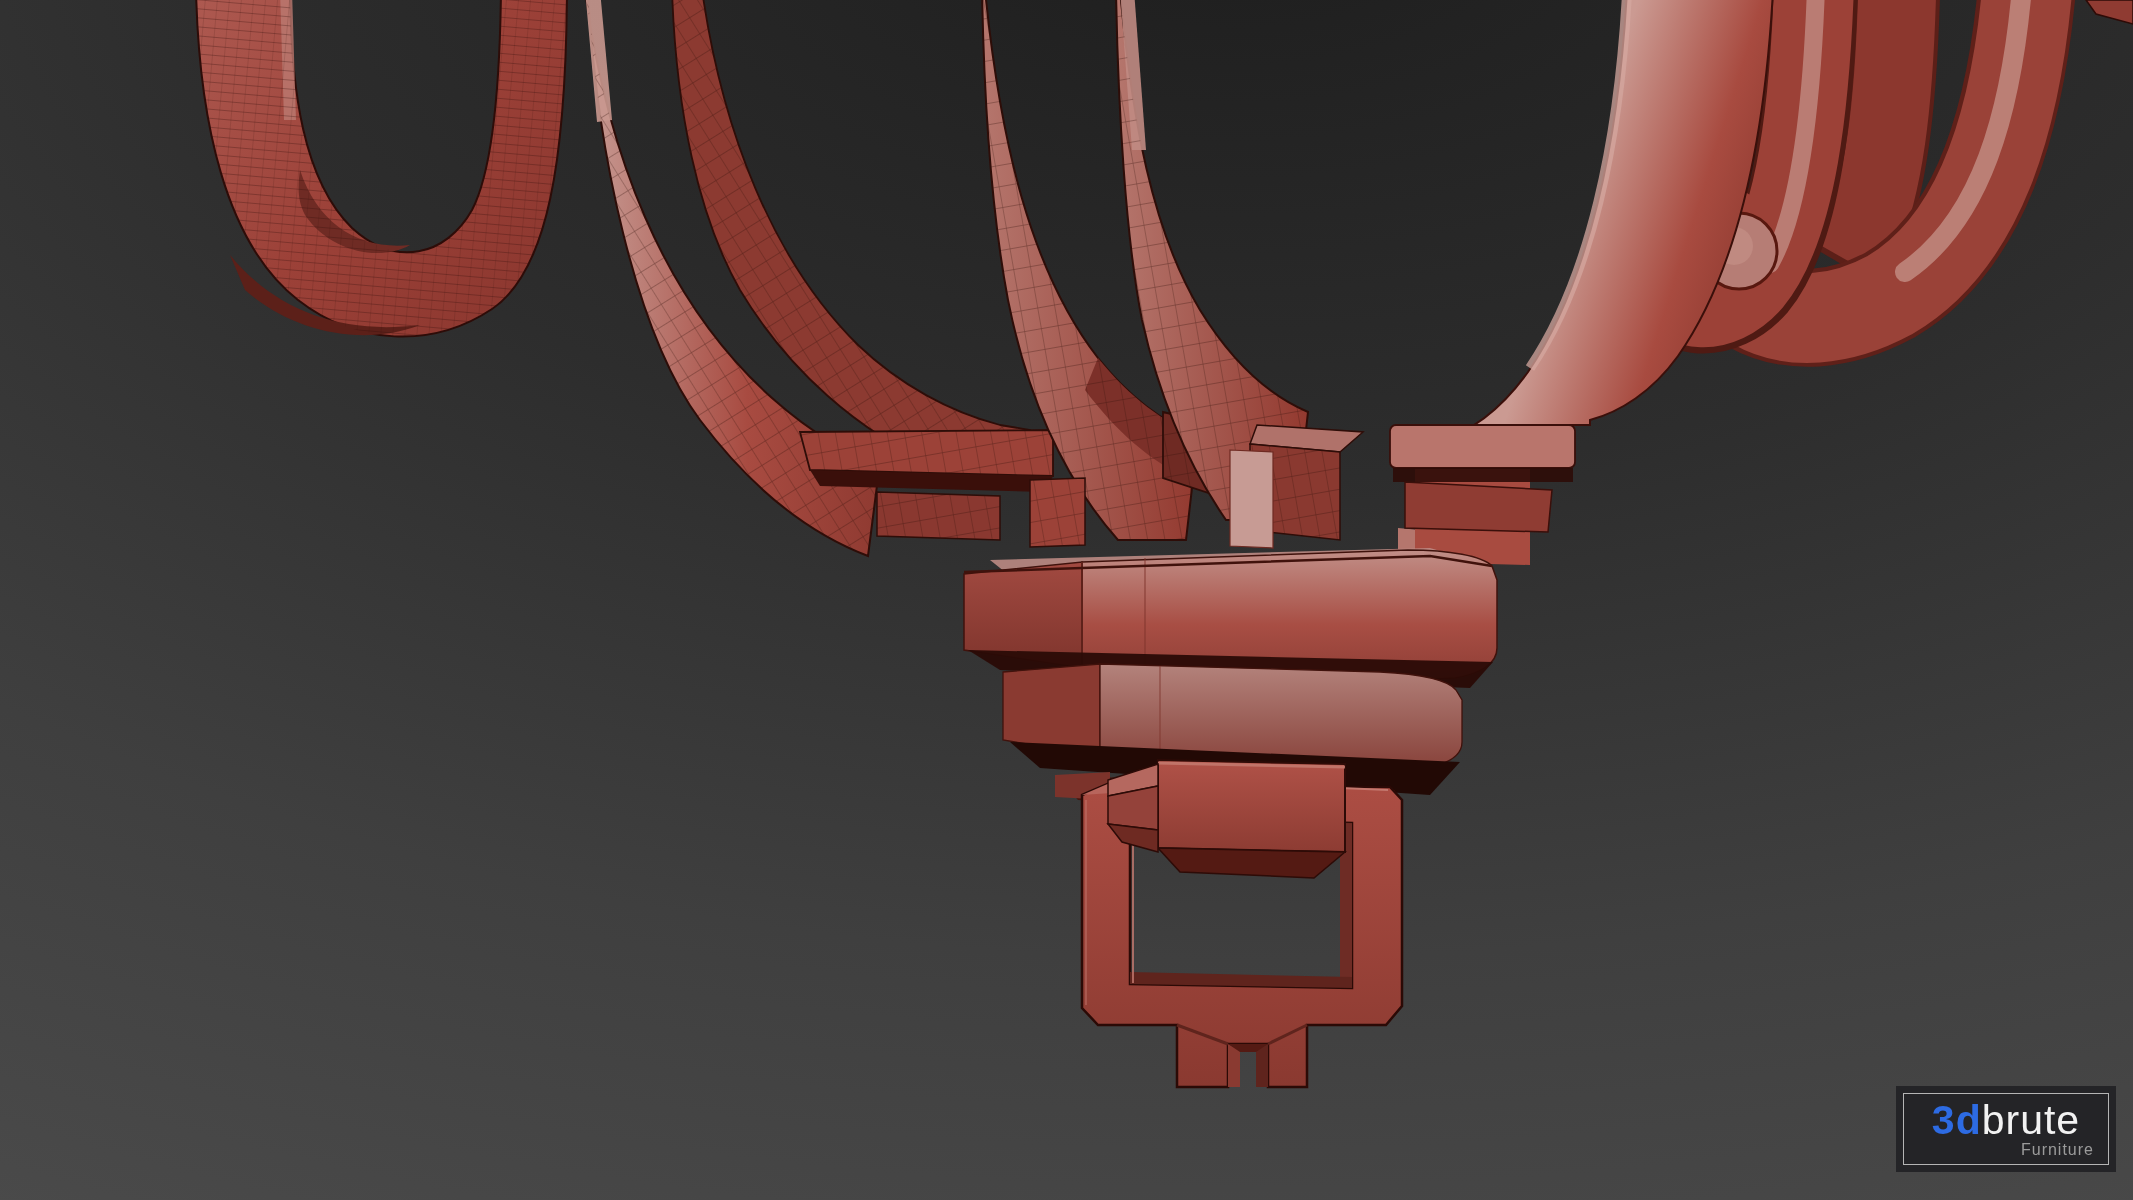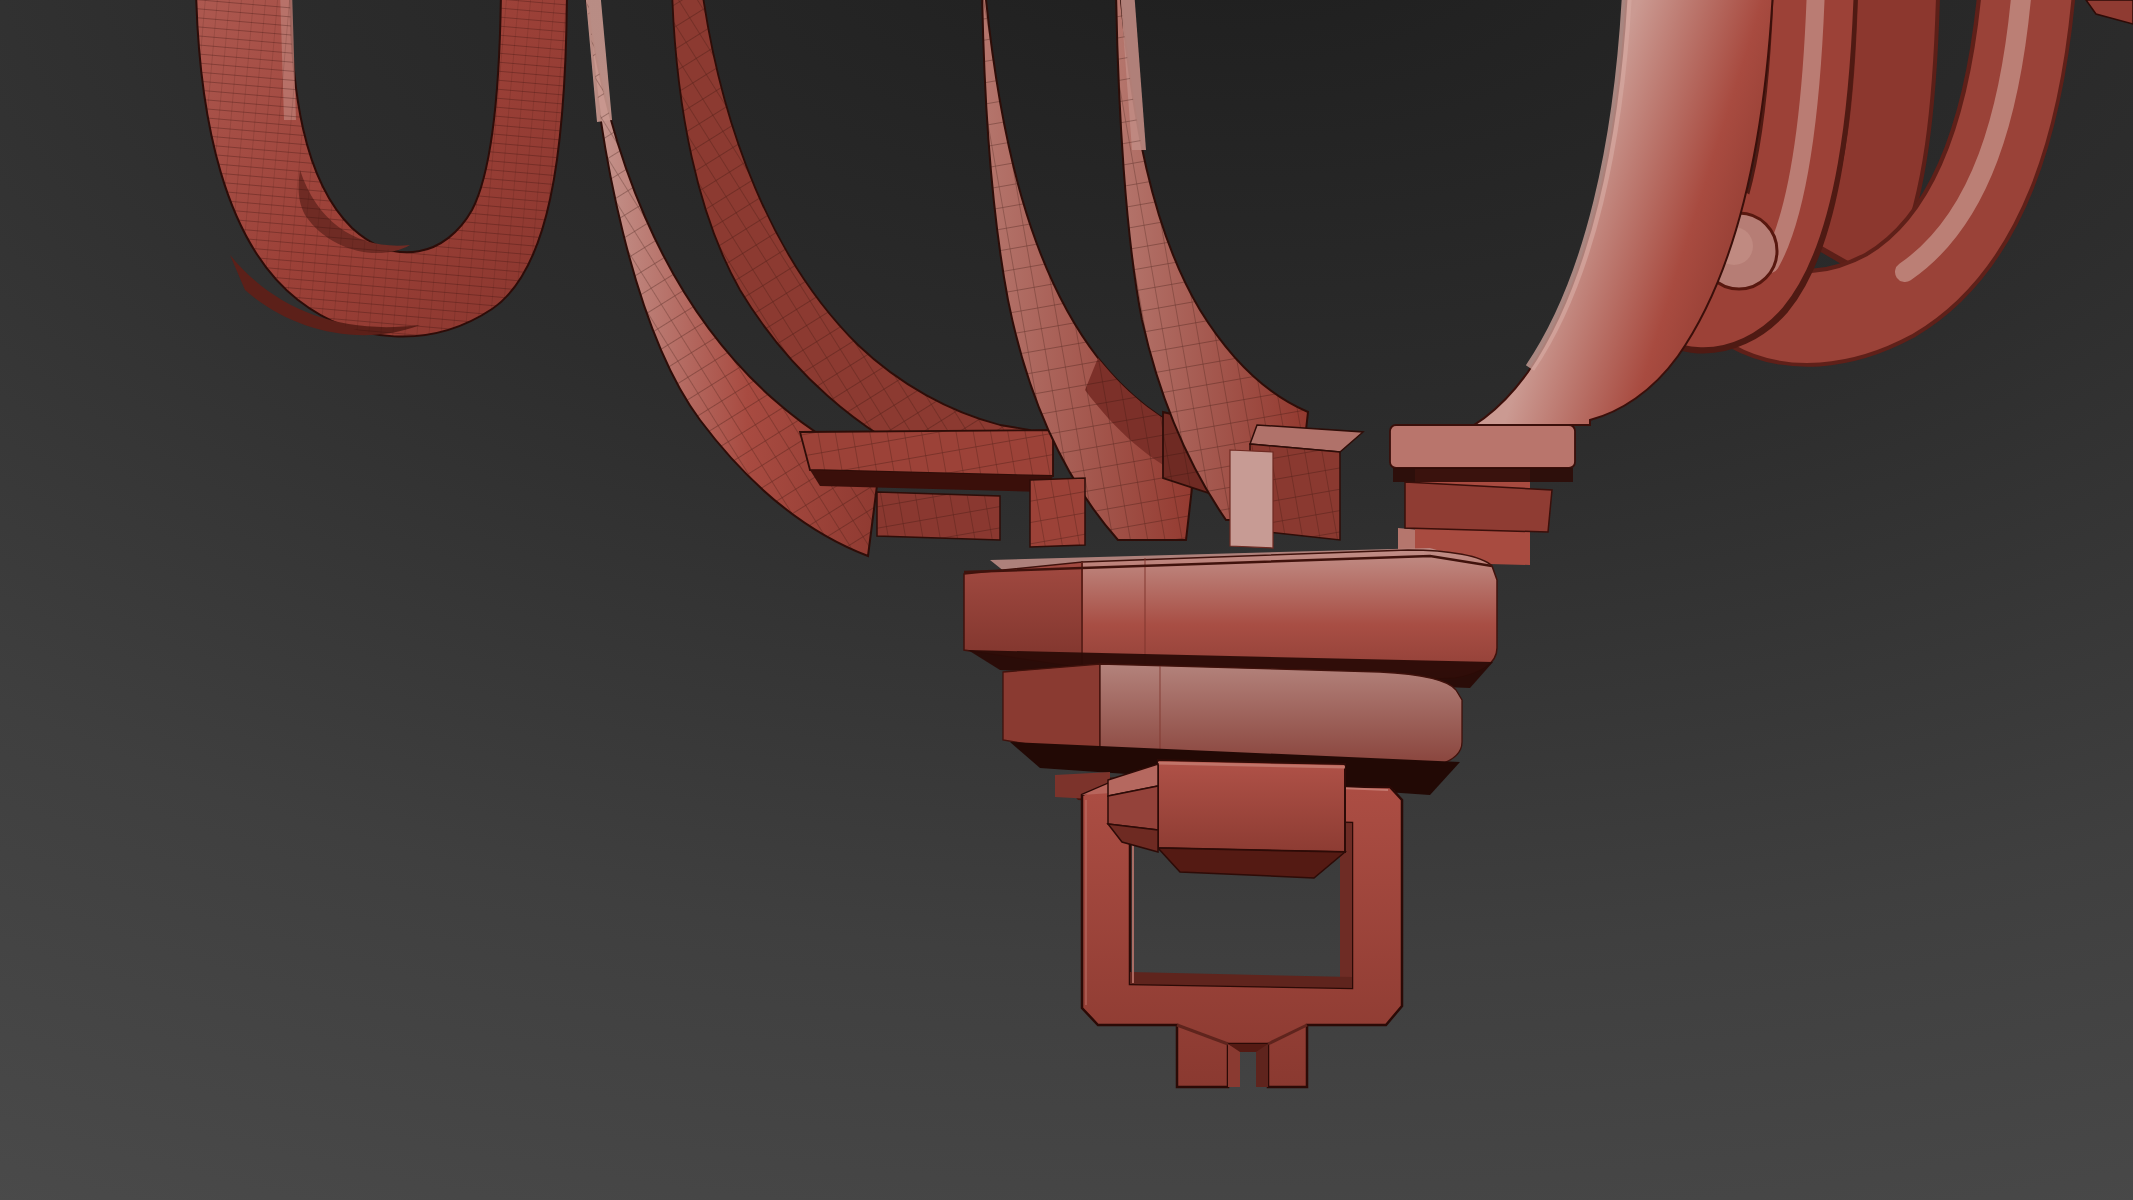--- a/index.html
+++ b/index.html
@@ -225,14 +225,20 @@
   <g>
     <polygon points="1158,760 1345,764 1345,852 1158,848" fill="url(#gBlock)" stroke="#2d0b07" stroke-width="2"></polygon>
     <line x1="1158" y1="763" x2="1345" y2="767" stroke="#c4786d" stroke-width="3" opacity="0.9"></line>
     <polygon points="1158,848 1345,852 1314,878 1180,872" fill="#541a13" stroke="#2d0b07" stroke-width="1.5"></polygon>
     <polygon points="1108,780 1158,764 1158,786 1108,796" fill="#b5685f" stroke="#2d0b07" stroke-width="1.5"></polygon>
     <polygon points="1108,796 1158,786 1158,830 1108,824" fill="#94423a" stroke="#2d0b07" stroke-width="1.5"></polygon>
     <polygon points="1108,824 1158,830 1158,852 1122,842" fill="#6e2a22" stroke="#2d0b07" stroke-width="1.5"></polygon>
   </g>
 </svg>
 
-
+<div class="watermark">
+  <div class="frame">
+    <div class="brand"><span class="b3d">3d</span><span class="brute">brute</span></div>
+    <div class="tagline">Furniture</div>
+  </div>
 </div>
 
+</div>
+
 </body></html>

